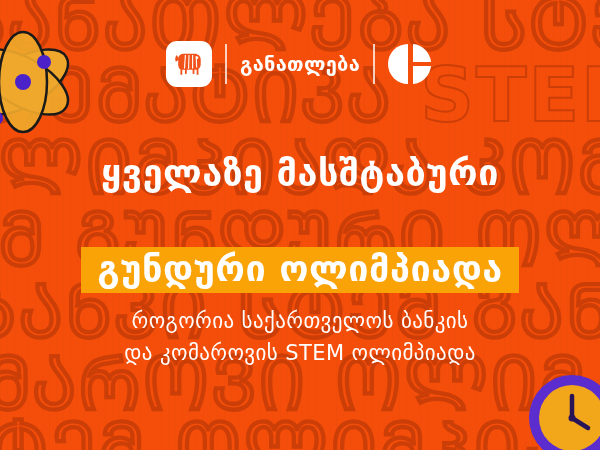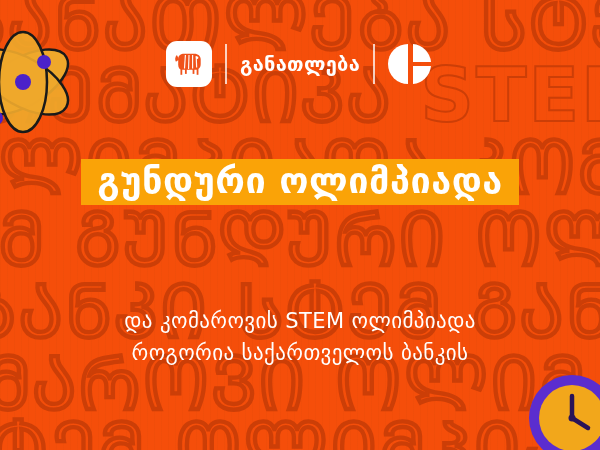--- a/index.html
+++ b/index.html
@@ -136,20 +136,21 @@
     white-space: nowrap;
   }
   .hl-line.highlight {
     margin-top: 7px;
   }
   .hl-line.highlight .hl-inner {
     display: inline-block;
     background: #FAA307;
     padding: 3px 16px 5px 16px;
     line-height: 1.06;
+    margin-top: 47px;
   }
 
   
   .subtitle {
     position: absolute;
     top: 306px;
     left: 0;
     right: 0;
     text-align: center;
   }
@@ -234,21 +235,22 @@
       <svg viewBox="0 0 46 46" width="46" height="46">
         <path d="M20 3 A20 20 0 0 0 20 43 Z" fill="#FFFFFF"></path>
         <path d="M25 3 A20 20 0 0 1 43 21 L25 21 Z" fill="#FFFFFF"></path>
         <path d="M25 25 L43 25 A20 20 0 0 1 25 43 Z" fill="#FFFFFF"></path>
       </svg>
     </div>
 
   </div>
 
   <div class="headline">
+    <span class="hl-line">ყველაზე მასშტაბური</span>
     <span class="hl-line highlight"><span class="hl-inner">გუნდური ოლიმპიადა</span></span>
   </div>
 
   <div class="subtitle">
+    <span class="sub-line">როგორია საქართველოს ბანკის</span>
     <span class="sub-line">და კომაროვის STEM ოლიმპიადა</span>
-    <span class="sub-line">როგორია საქართველოს ბანკის</span>
   </div>
 
 </div>
 
 </body></html>

